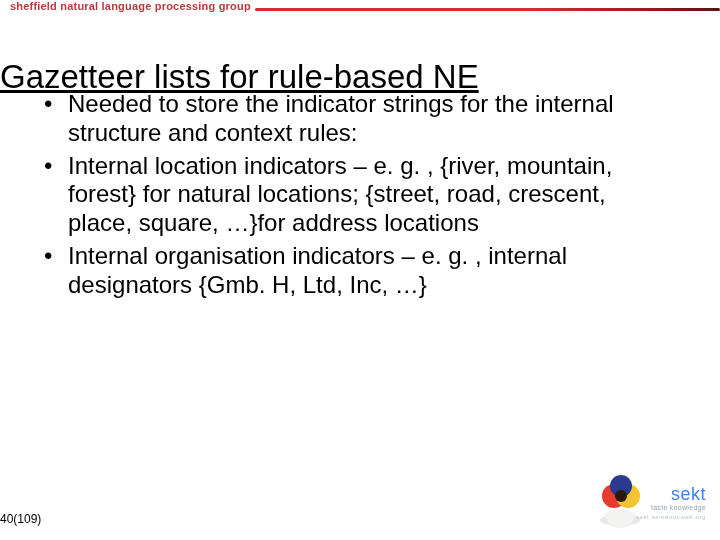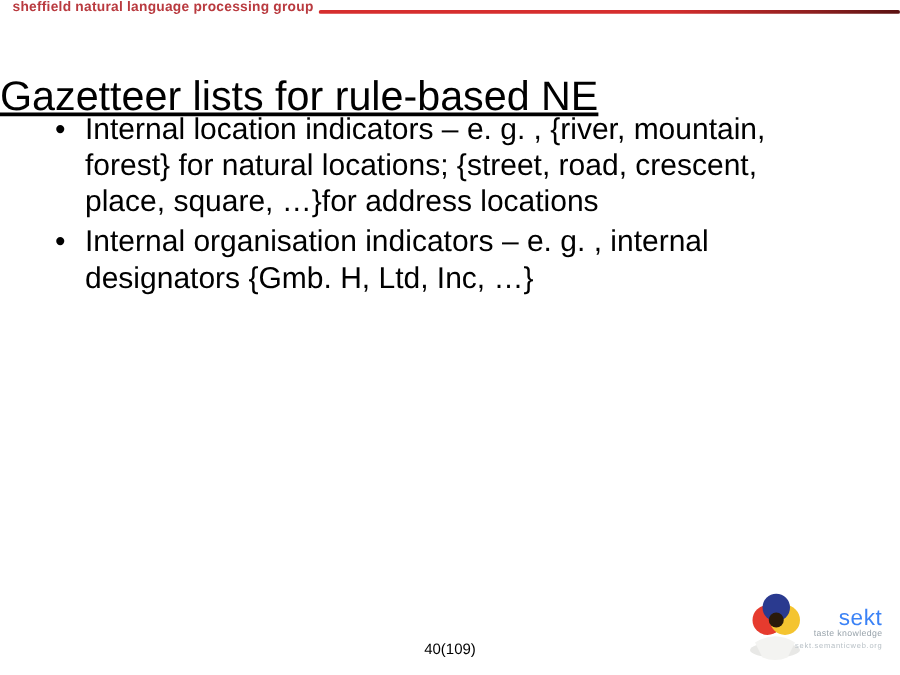--- a/index.html
+++ b/index.html
@@ -72,21 +72,20 @@
     position: absolute;
     left: 4px;
     top: 0;
     font-size: 24px;
   }
   .footer {
     position: absolute;
     bottom: 14px;
     left: 0;
     right: 0;
-    text-align: center;
     font-size: 12px;
   }
   .logo {
     position: absolute;
     right: 10px;
     bottom: 6px;
     width: 120px;
     height: 60px;
   }
   .logo svg {
@@ -124,20 +123,21 @@
 
 <div class="header">
   <span class="header-text">sheffield natural language processing group</span>
   <div class="header-line"></div>
 </div>
 
 <div class="title">Gazetteer lists for rule-based NE</div>
 
 <div class="body">
   <ul class="bullets">
+    <li>Needed to store the indicator strings for the internal structure and context rules:</li>
     <li>Internal location indicators – e. g. , {river, mountain, forest} for natural locations; {street, road, crescent, place, square, …}for address locations</li>
     <li>Internal organisation indicators – e. g. , internal designators {Gmb. H, Ltd, Inc, …}</li>
   </ul>
 </div>
 
 <div class="footer">
   <span>40(109)</span>
 </div>
 
 <div class="logo">

